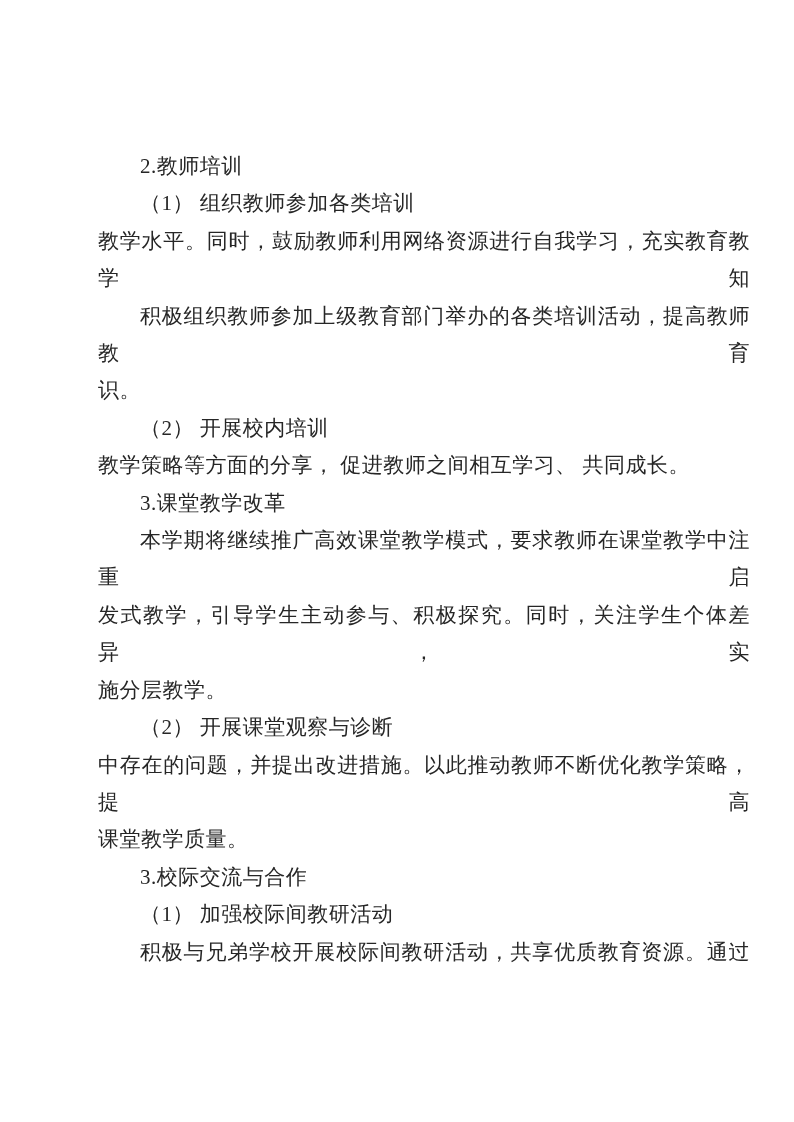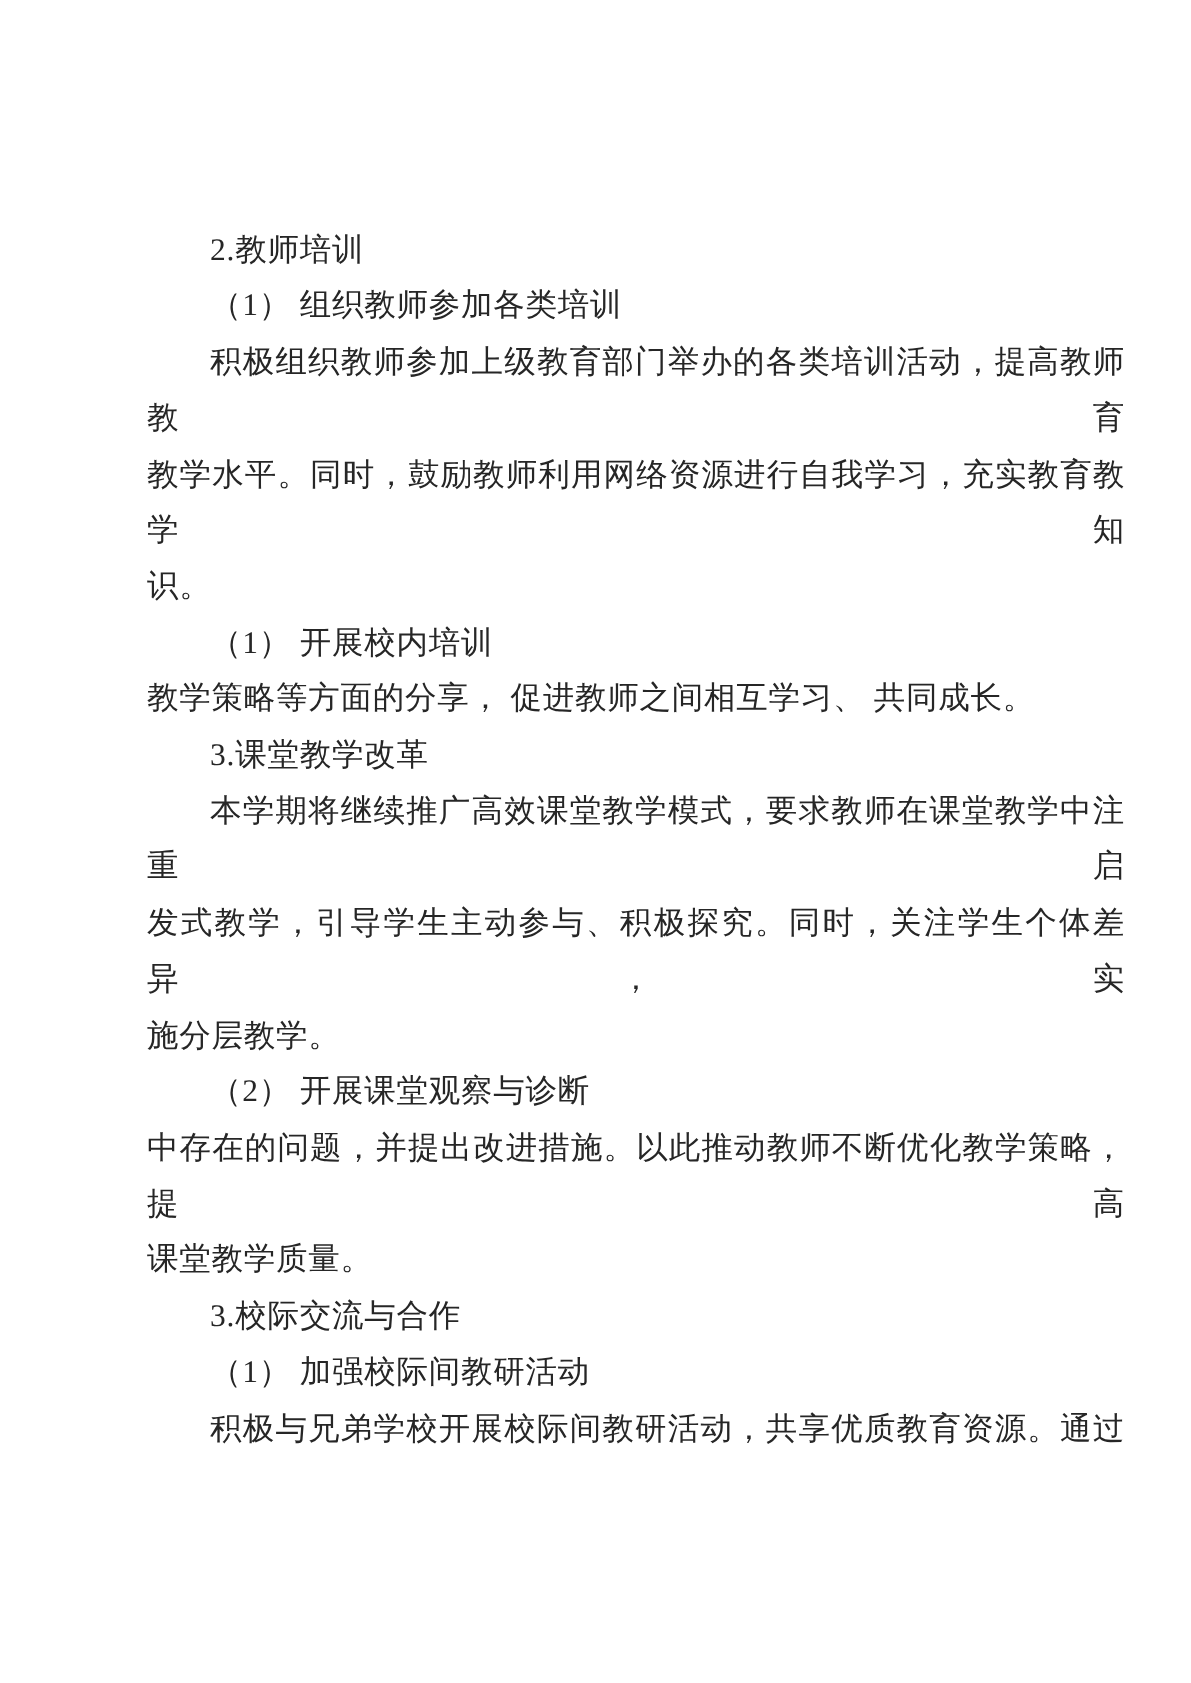--- a/index.html
+++ b/index.html
@@ -48,24 +48,24 @@
     letter-spacing: 1px;
   }
 </style>
 </head>
 <body>
 
 <div class="page">
   <div class="content">
       <div class="line indent">2.教师培训</div>
       <div class="line indent">（1） 组织教师参加各类培训</div>
+      <div class="line justify">教学水平。同时，鼓励教师利用网络资源进行自我学习，充实教育教学知</div>
       <div class="line indent justify">积极组织教师参加上级教育部门举办的各类培训活动，提高教师教育</div>
-      <div class="line justify">教学水平。同时，鼓励教师利用网络资源进行自我学习，充实教育教学知</div>
       <div class="line">识。</div>
-      <div class="line indent">（1） 开展校内培训</div>
+      <div class="line indent">（2） 开展校内培训</div>
       <div class="line">教学策略等方面的分享， 促进教师之间相互学习、 共同成长。</div>
       <div class="line indent">3.课堂教学改革</div>
       <div class="line indent justify">本学期将继续推广高效课堂教学模式，要求教师在课堂教学中注重启</div>
       <div class="line justify">发式教学，引导学生主动参与、积极探究。同时，关注学生个体差异，实</div>
       <div class="line">施分层教学。</div>
       <div class="line indent">（2） 开展课堂观察与诊断</div>
       <div class="line justify">中存在的问题，并提出改进措施。以此推动教师不断优化教学策略，提高</div>
       <div class="line">课堂教学质量。</div>
       <div class="line indent">3.校际交流与合作</div>
       <div class="line indent">（1） 加强校际间教研活动</div>

